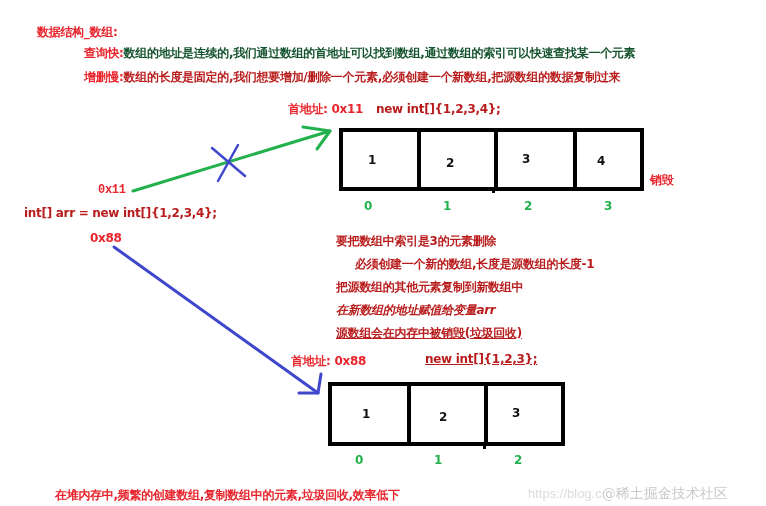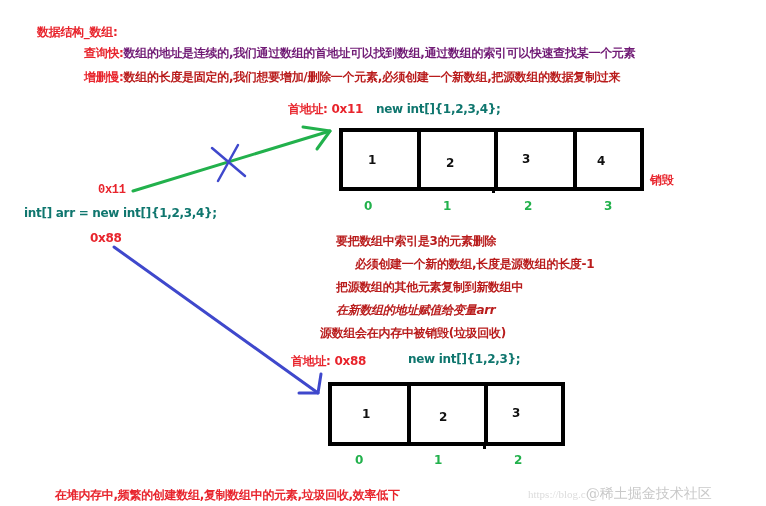--- a/index.html
+++ b/index.html
@@ -1,31 +1,31 @@
 <!DOCTYPE html>
 <html><head>
   <meta charset="utf-8">
   <style>
     * { margin: 0; padding: 0; box-sizing: border-box; }
     html, body { width: 766px; height: 506px; background: #ffffff; overflow: hidden; }
     body { position: relative; font-family: "DejaVu Sans", sans-serif; }
     .abs { position: absolute; white-space: nowrap; }
     .t { font-size: 12px; font-weight: bold; letter-spacing: -0.3px; }
     .red { color: #e8242c; }
-    .green { color: #701a75; }
+    .green { color: #14532d; }
     .blue { color: #b91c1c; }
-    .black { color: #0f766e; }
+    .black { color: #b91c1c; }
     .box { position: absolute; border: 4px solid #000; background: #fff; }
     .cell { position: absolute; top: 0; bottom: 0; border-right: 4px solid #000; }
     .cell:last-child { border-right: none; }
     .val { position: absolute; font-size: 12px; font-weight: bold; color: #111; font-family: "DejaVu Sans", sans-serif; }
     .idx { position: absolute; font-size: 12px; font-weight: bold; color: #22b14c; }
     svg.overlay { position: absolute; left: 0; top: 0; pointer-events: none; }
     .wm { font-size: 14px; color: #c9c9c9; font-family: "DejaVu Serif", serif; }
-    .wm-url { font-size: 11px; color: #dcdcdc; font-family: Liberation Serif, serif; }
+    .wm-url { font-size: 13px; color: #dcdcdc; font-family: Liberation Sans, sans-serif; }
   </style>
 </head>
 <body>
 
 <div class="abs t red" style="left:37px; top:24px;">数据结构_数组:</div>
 <div class="abs t" style="left:84px; top:45px;">
   <span class="red">查询快:</span><span class="green">数组的地址是连续的,我们通过数组的首地址可以找到数组,通过数组的索引可以快速查找某一个元素</span>
 </div>
 <div class="abs t" style="left:84px; top:69px;">
   <span class="red">增删慢:</span><span class="blue">数组的长度是固定的,我们想要增加/删除一个元素,必须创建一个新数组,把源数组的数据复制过来</span>
@@ -57,24 +57,24 @@
 <span class="idx" style="left:604px; top:199px;">3</span>
 
 <div class="abs t red" style="left:98px; top:183px;font-family:Liberation Mono, monospace;">0x11</div>
 <div class="abs t black" style="left:24px; top:206px;">int[] arr = new int[]{1,2,3,4};</div>
 <div class="abs t red" style="left:90px; top:231px;">0x88</div>
 
 <div class="abs t blue" style="left:336px; top:233px;">要把数组中索引是3的元素删除</div>
 <div class="abs t blue" style="left:336px; top:256px;margin-left:19px;">必须创建一个新的数组,长度是源数组的长度-1</div>
 <div class="abs t blue" style="left:336px; top:279px;">把源数组的其他元素复制到新数组中</div>
 <div class="abs t blue" style="left:336px; top:302px;font-style:italic;">在新数组的地址赋值给变量arr</div>
-<div class="abs t blue" style="left:320px; top:325px;">源数组会在内存中被销毁(垃圾回收)</div>
+<div class="abs t blue" style="left:336px; top:325px;text-decoration:underline;">源数组会在内存中被销毁(垃圾回收)</div>
 
 <div class="abs t red" style="left:291px; top:353px;">首地址: 0x88</div>
-<div class="abs t black" style="left:408px; top:352px;">new int[]{1,2,3};</div>
+<div class="abs t black" style="left:425px; top:352px;text-decoration:underline;">new int[]{1,2,3};</div>
 
 <div class="box" style="left:328px; top:382px; width:237px; height:64px;">
   <div class="cell" style="left:0; width:79px;">
       <span class="val" style="left:30px; top:21px;">1</span>
     </div>
   <div class="cell" style="left:79px; width:77px;">
       <span class="val" style="left:28px; top:24px;">2</span>
     </div>
   <div class="cell" style="left:156px; width:73px;">
       <span class="val" style="left:24px; top:20px;">3</span>

